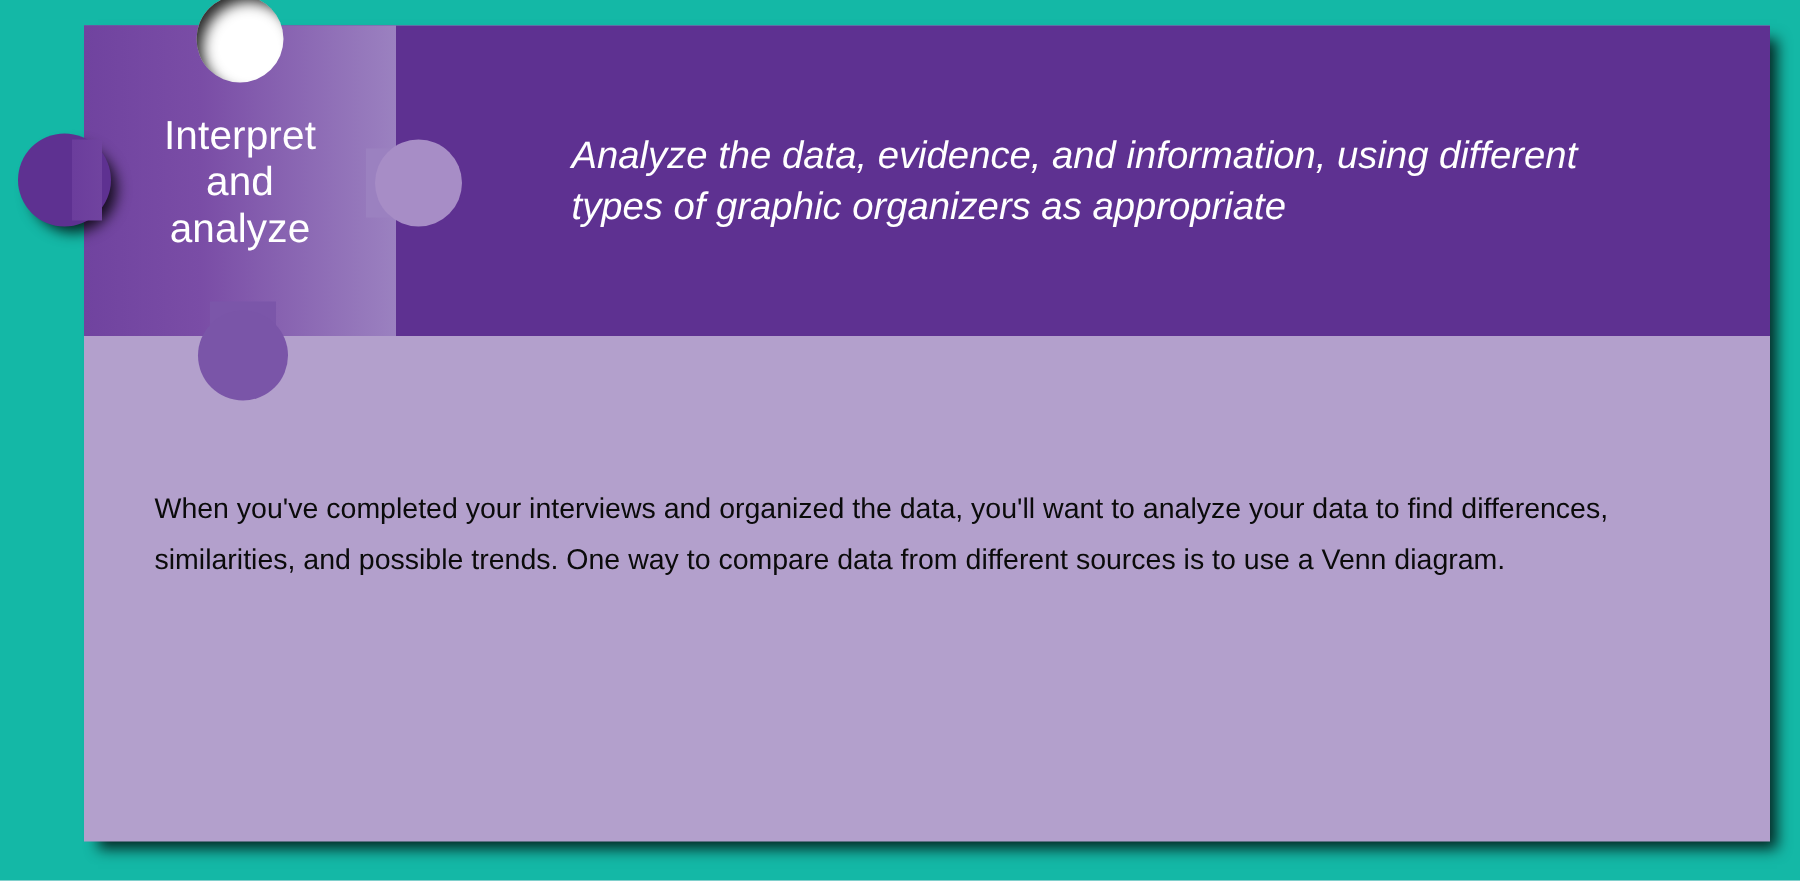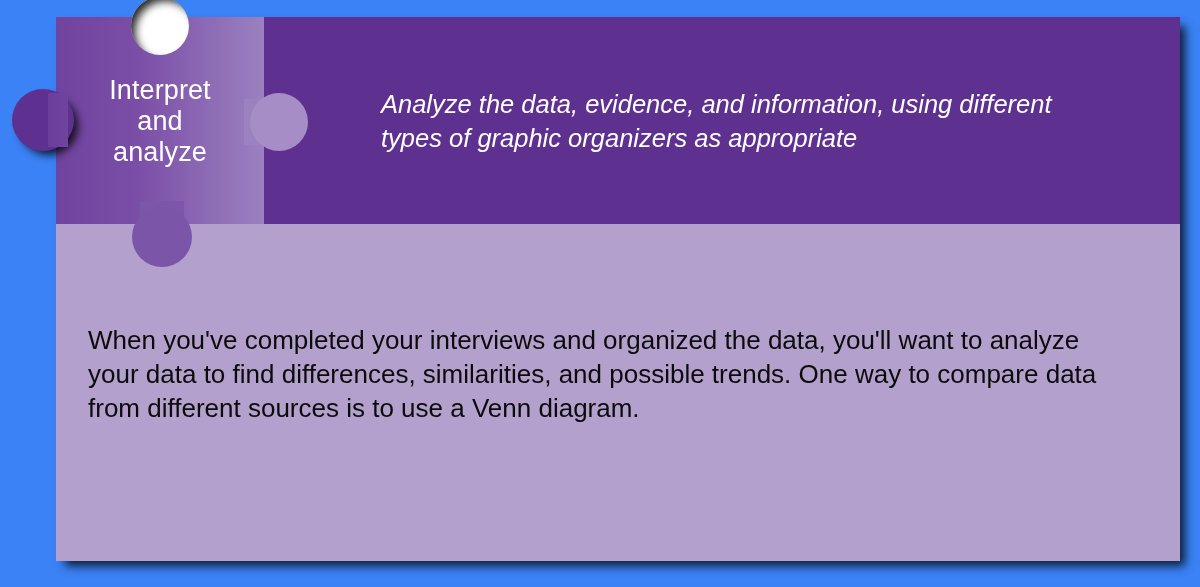--- a/index.html
+++ b/index.html
@@ -12,21 +12,21 @@
     height: 587px;
     overflow: hidden;
     font-family: "Liberation Sans", sans-serif;
   }
 
   
   #stage {
     position: relative;
     width: 1200px;
     height: 587px;
-    background: #3b82f6;
+    background: #14b8a6;
   }
 
   
   .card {
     position: absolute;
     left: 56px;
     top: 17px;
     width: 1124px;
     height: 544px;
     background: #b3a0cc;
@@ -74,25 +74,25 @@
     width: 700px;
     color: #ffffff;
     font-size: 25.5px;
     line-height: 34px;
     font-style: italic;
   }
 
   
   .body-text {
     position: absolute;
-    left: 32px;
+    left: 47px;
     top: 306px;
     width: 1045px;
     color: #0b0b0b;
-    font-size: 26px;
+    font-size: 19px;
     line-height: 34px;
   }
 
   
 
   
   .knob-top-notch {
     position: absolute;
     left: 75px;
     top: -20px;

